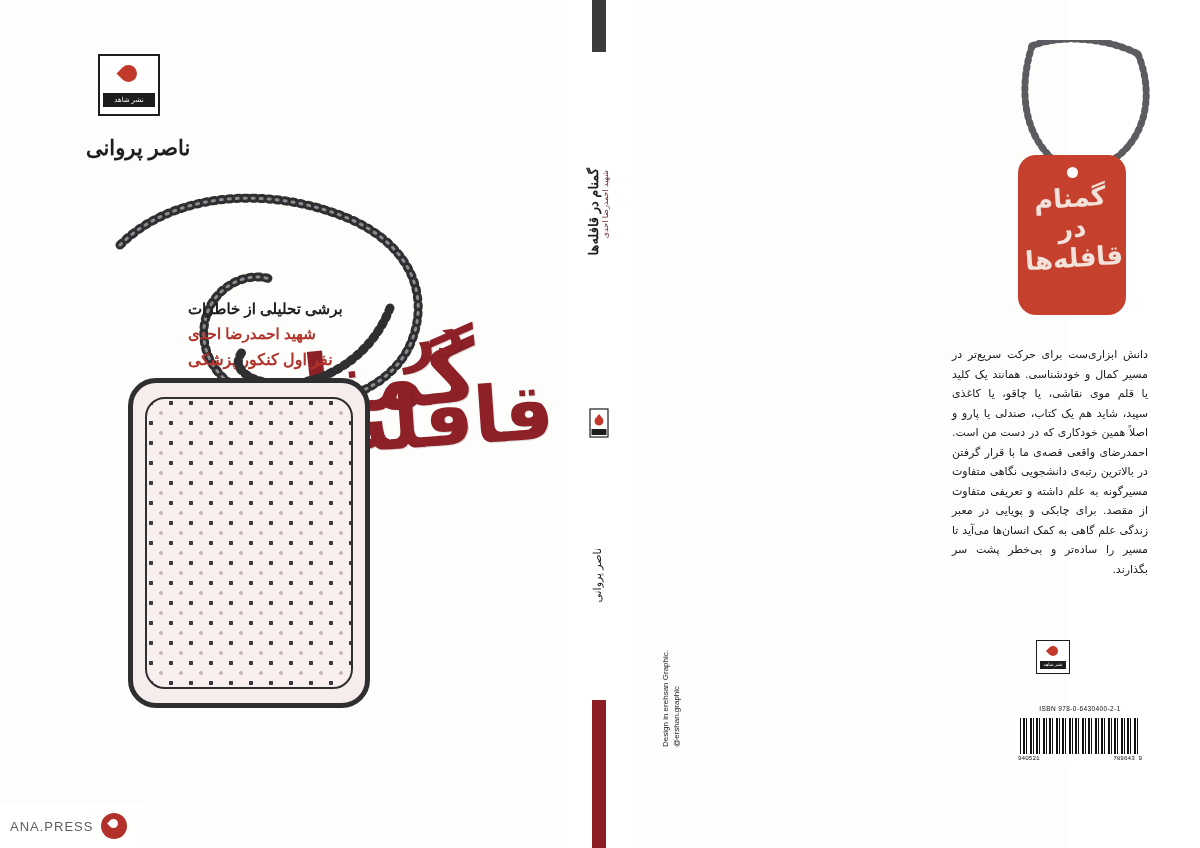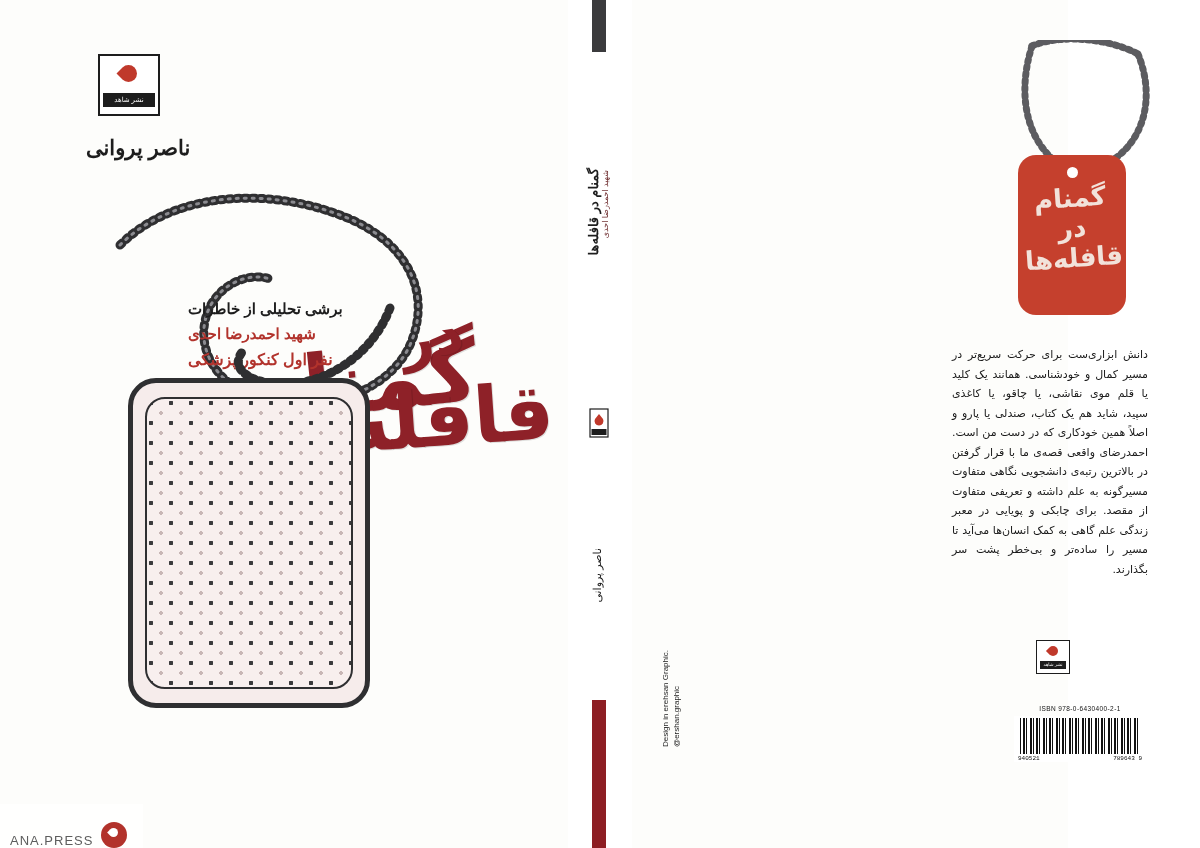--- a/index.html
+++ b/index.html
@@ -309,21 +309,21 @@
     line-height: 11px;
     white-space: nowrap;
   }
 
   
   #watermark {
     position: absolute;
     left: 0; bottom: 0;
     height: 44px;
     display: flex;
-    align-items: flex-end;
+    align-items: center;
     padding: 0 16px 0 10px;
     background: rgba(255,255,255,0.78);
     gap: 8px;
   }
   #watermark .wm-badge {
     width: 26px; height: 26px;
     border-radius: 50%;
     background: #b2322b;
     position: relative;
   }

